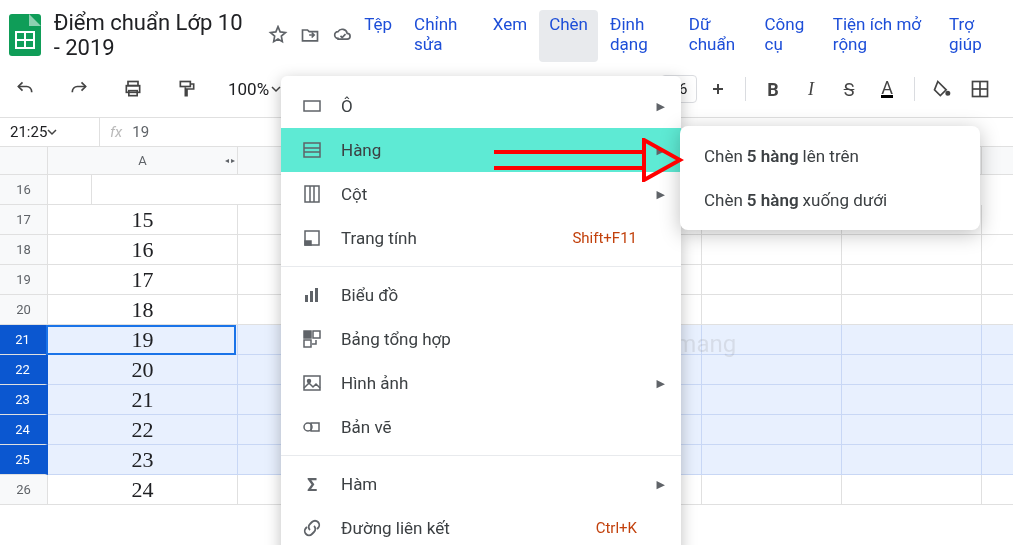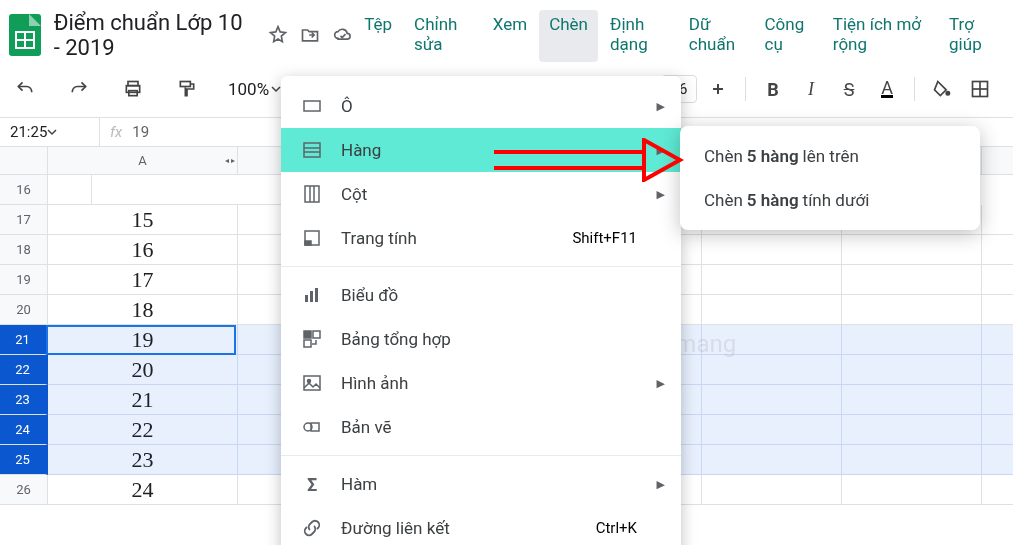--- a/index.html
+++ b/index.html
@@ -7,21 +7,21 @@
 
 
 .titlebar { display:flex; align-items:center; padding: 8px 8px 0 8px; gap:8px; }
 .logo { width:40px; height:40px; display:flex; align-items:center; justify-content:center; }
 .title-area { display:flex; flex-direction:row; }
 .title-row { display:flex; align-items:center; gap:12px; }
 .doctitle { font-size:22px; color:#202124; padding:2px 4px; }
 .title-icon { color:#5f6368; cursor:pointer; display:inline-flex; }
 
 .menubar { display:flex; gap:2px; padding-top:2px; }
-.menuitem { padding: 4px 10px; border-radius:4px; color:#0f766e; cursor:pointer; font-size:17px; }
+.menuitem { padding: 4px 10px; border-radius:4px; color:#1d4ed8; cursor:pointer; font-size:17px; }
 .menuitem.active { background:#e8eaed; }
 
 
 .toolbar { display:flex; align-items:center; gap:20px; padding:10px 8px; border-bottom:1px solid transparent; position:relative; }
 .tool { width:34px; height:34px; display:flex; align-items:center; justify-content:center; color:#444; cursor:pointer; border-radius:4px; }
 .zoom { display:flex; align-items:center; gap:2px; font-size:17px; color:#202124; padding:0 4px; }
 .toolbar-right { position:absolute; right:0; top:0; height:100%; display:flex; align-items:center; gap:4px; padding-right:16px; }
 .font-size-box { width:36px; height:28px; border:1px solid #dadce0; border-radius:4px; display:flex; align-items:center; justify-content:center; font-size:15px; }
 .vdiv { width:1px; height:24px; background:#dadce0; margin:0 6px; }
 
@@ -48,21 +48,21 @@
 .grid { position:relative; }
 .col-other { width:140px; }
 .col-fill { width:280px; }
 .selection-border { position:absolute; border:2px solid #1a73e8; pointer-events:none; }
 
 
 .dropdown { position:absolute; left:281px; top:76px; width:400px; background:#fff; border-radius:6px; box-shadow:0 4px 16px rgba(0,0,0,.25); padding:8px 0; z-index:10; }
 .dd-item { display:flex; align-items:center; height:44px; padding:0 20px; gap:18px; cursor:pointer; font-size:17px; color:#3c4043; position:relative; }
 .dd-item:hover, .dd-item.hovered { background:#5eead4; }
 .dd-icon { width:22px; height:22px; color:#5f6368; display:flex; align-items:center; justify-content:center; }
-.dd-shortcut { position:absolute; right:44px; color:#000000; font-size:15px;margin-left:27px; }
+.dd-shortcut { position:absolute; right:44px; color:#c2410c; font-size:15px;margin-left:27px; }
 .dd-arrow { position:absolute; right:16px; color:#5f6368; font-size:11px; }
 .dd-sep { height:1px; background:#e8eaed; margin:6px 0; }
 
 .submenu { position:absolute; left:680px; top:126px; width:300px; background:#fff; border-radius:8px; box-shadow:0 4px 20px rgba(0,0,0,.25); padding:8px 0; z-index:11; }
 .sub-item { height:44px; display:flex; align-items:center; padding:0 24px; font-size:17px; color:#3c4043; cursor:pointer; }
 .sub-item b { font-weight:600; margin:0 4px; }
 
 .red-arrow { position:absolute; left:494px; top:138px; z-index:12; pointer-events:none; }
 
 .watermark { position:absolute; left:580px; top:330px; opacity:.18; font-size:24px; color:#888; display:flex; align-items:center; gap:6px; z-index:3; pointer-events:none; }
@@ -436,21 +436,21 @@
 
 <div class="submenu">
   <div class="sub-item">
     <span>Chèn</span>
     <b>5 hàng</b>
     <span>lên trên</span>
   </div>
   <div class="sub-item">
     <span>Chèn</span>
     <b>5 hàng</b>
-    <span>tính dưới</span>
+    <span>xuống dưới</span>
   </div>
 </div>
 
 <svg class="red-arrow" width="190" height="44" viewBox="0 0 190 44">
   <line x1="0" y1="14" x2="150" y2="14" stroke="#ff0000" stroke-width="4"></line>
   <line x1="0" y1="30" x2="150" y2="30" stroke="#ff0000" stroke-width="4"></line>
   <polygon points="150,2 186,22 150,42" fill="none" stroke="#ff0000" stroke-width="4"></polygon>
 </svg>
 
 <div class="watermark">

